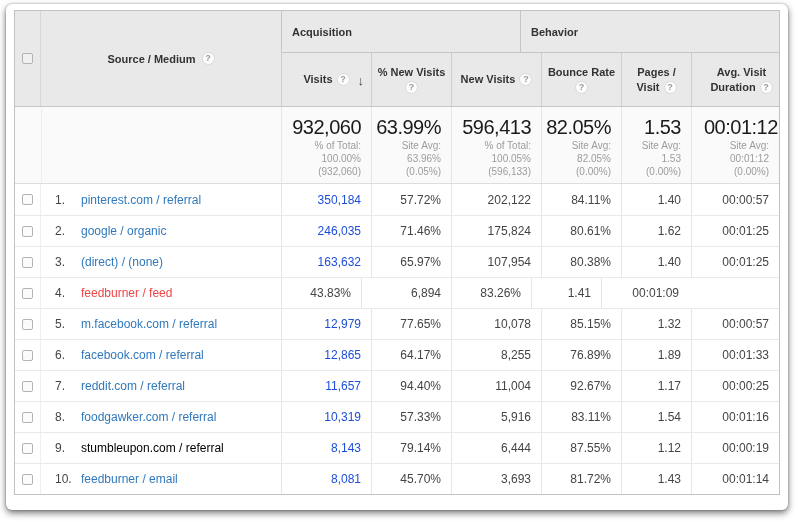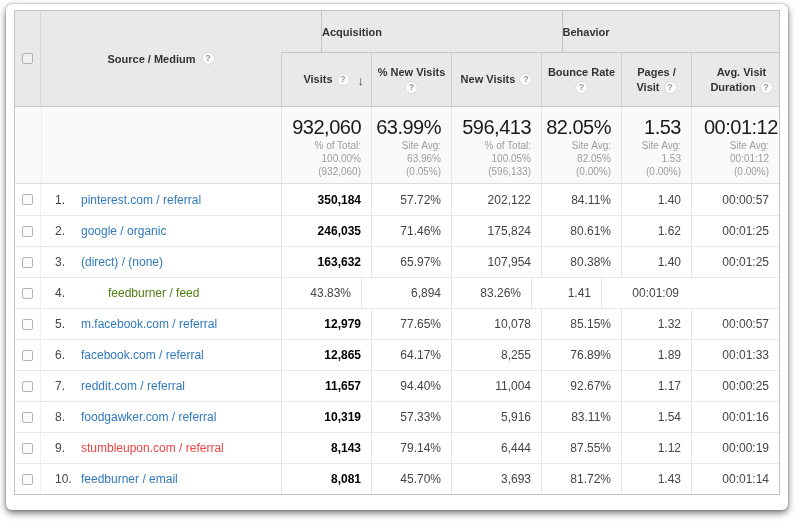--- a/index.html
+++ b/index.html
@@ -20,22 +20,22 @@
   .thead { display: flex; background: #e9e9e9; border-bottom: 1px solid #c6c6c6; height: 96px; }
   .th-left { display: flex; width: 266px; }
   .cell-cb { width: 26px; flex: none; display: flex; align-items: center; justify-content: center; }
   .th-left .cell-cb { border-right: 1px solid #d6d6d6; }
   .th-src {
     width: 240px; flex: none; display: flex; align-items: center; justify-content: center;
     gap: 6px; font-size: 11px; font-weight: bold; color: #333;
   }
   .th-right { width: 498px; display: flex; flex-direction: column; }
   .group-row { height: 42px; display: flex; border-bottom: 1px solid #c6c6c6; }
-  .group { display: flex; align-items: center; 
-    font-size: 11px; font-weight: bold; color: #333; border-left: 1px solid #c6c6c6; margin-left: 40px; }
+  .group { display: flex; align-items: center; padding-left: 10px;
+    font-size: 11px; font-weight: bold; color: #333; border-left: 1px solid #c6c6c6; }
   .g-acq { width: 260px; }
   .g-beh { width: 282px; }
   .cols-row { display: flex; height: 53px; }
   .th-col {
     display: flex; flex-direction: column; align-items: center; justify-content: center;
     gap: 2px; border-left: 1px solid #cfcfcf; font-size: 11px; font-weight: bold;
     color: #333; line-height: 13px; text-align: center; position: relative; cursor: pointer;
   }
   .th-line { display: flex; align-items: center; gap: 4px; }
   .c-visits { width: 90px; } .c-pctnew { width: 80px; } .c-newvisits { width: 90px; }
@@ -66,21 +66,21 @@
 
   
   .trow { display: flex; height: 31px; background: #fff; border-top: 1px solid #e9e9e9; }
   .trow:first-child { border-top: none; }
   .trow .cell-cb { border-right: 1px solid #efefef; }
   .row-src { width: 240px; flex: none; display: flex; align-items: center; padding-left: 14px; }
   .rank { width: 26px; flex: none; font-size: 12px; color: #444; }
   .src-link { font-size: 12px; text-decoration: none; cursor: pointer; }
   .trow .m-cell { display: flex; align-items: center; justify-content: flex-end;
     font-size: 12px; color: #444; }
-  .trow .c-visits { font-weight: bold; color: #000000; }
+  .trow .c-visits { font-weight: normal; color: #1d4ed8; }
 </style>
 </head>
 <body>
 
 <div class="card">
   <div class="ga-table">
 
     <div class="thead">
       <div class="th-left">
         <div class="cell-cb">
@@ -225,21 +225,21 @@
     <div class="m-cell c-pages">1.40</div>
     <div class="m-cell c-duration">00:01:25</div>
   </div>
 
   <div class="trow">
     <div class="cell-cb">
       <input type="checkbox" style="">
     </div>
     <div class="row-src">
       <span class="rank">4.</span>
-      <a class="src-link" style="color: #4d7c0f; margin-left: 27px;">feedburner / feed</a>
+      <a class="src-link" style="color: #ef4444;">feedburner / feed</a>
     </div>
     <div class="m-cell c-pctnew">43.83%</div>
     <div class="m-cell c-newvisits">6,894</div>
     <div class="m-cell c-bounce">83.26%</div>
     <div class="m-cell c-pages">1.41</div>
     <div class="m-cell c-duration">00:01:09</div>
   </div>
 
   <div class="trow">
     <div class="cell-cb">
@@ -304,21 +304,21 @@
     <div class="m-cell c-pages">1.54</div>
     <div class="m-cell c-duration">00:01:16</div>
   </div>
 
   <div class="trow">
     <div class="cell-cb">
       <input type="checkbox" style="">
     </div>
     <div class="row-src">
       <span class="rank">9.</span>
-      <a class="src-link" style="color: #ef4444; text-align: center;">stumbleupon.com / referral</a>
+      <a class="src-link" style="color: #000000; text-align: center;">stumbleupon.com / referral</a>
     </div>
     <div class="m-cell c-visits">8,143</div>
     <div class="m-cell c-pctnew">79.14%</div>
     <div class="m-cell c-newvisits">6,444</div>
     <div class="m-cell c-bounce">87.55%</div>
     <div class="m-cell c-pages">1.12</div>
     <div class="m-cell c-duration">00:00:19</div>
   </div>
 
   <div class="trow">

